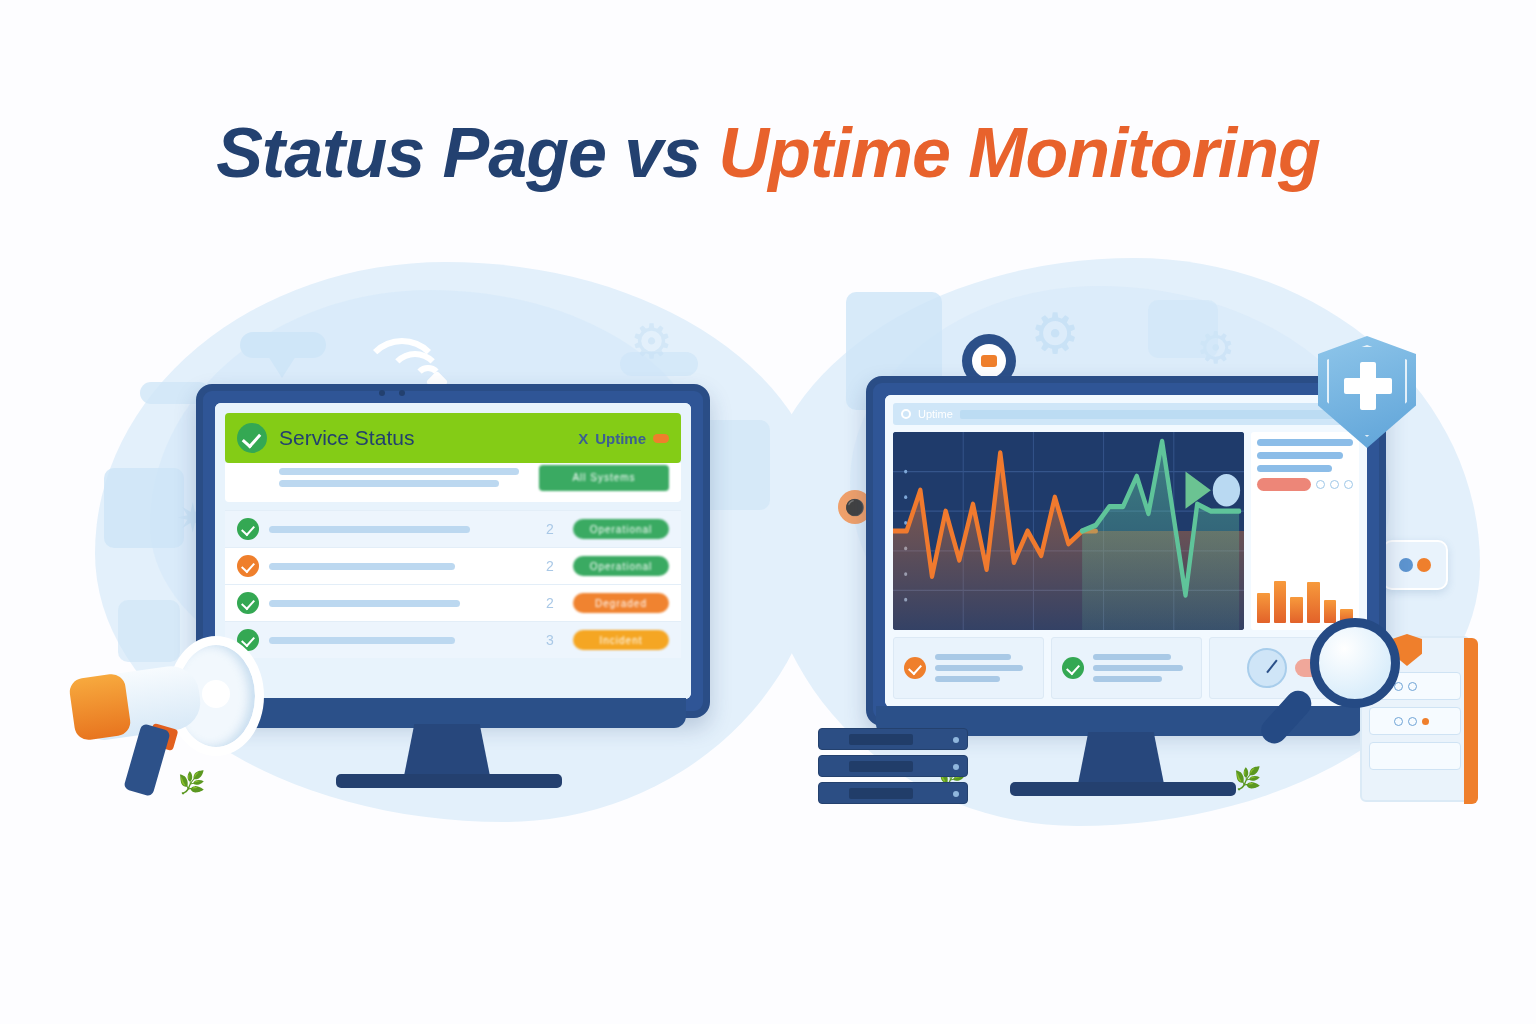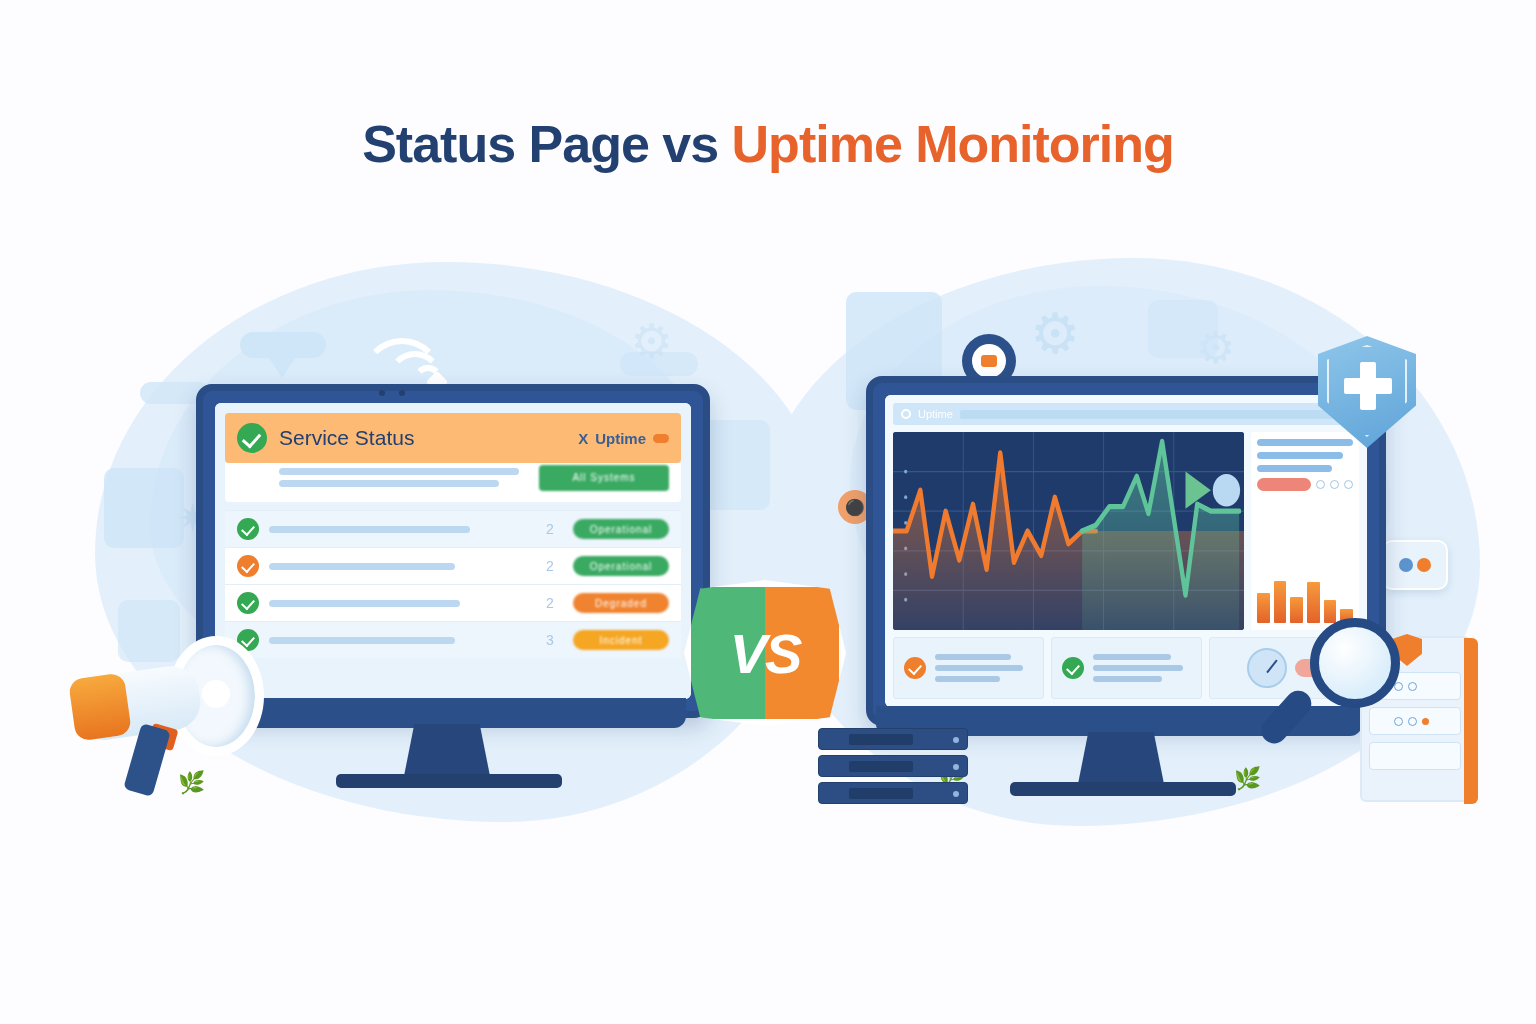--- a/index.html
+++ b/index.html
@@ -1,21 +1,21 @@
 <!DOCTYPE html>
 <html><head>
 <meta charset="utf-8">
 <style>
   html,body{margin:0;padding:0;background:#ffffff;}
   body{width:1536px;height:1024px;overflow:hidden;font-family:"Liberation Sans",sans-serif;}
   .stage{position:relative;width:1536px;height:1024px;background:#fdfdff;overflow:hidden;}
 
   
   .title{position:absolute;left:0;top:118px;width:1536px;text-align:center;
-    font-size:52px;font-weight:bold;letter-spacing:-1px;line-height:1;white-space:nowrap;}
+    font-size:70px;font-weight:bold;letter-spacing:-1px;line-height:1;white-space:nowrap;font-style:italic;}
   .t-navy{color:#234170;}
   .t-orange{color:#e8622c;}
 
   
   .blob{position:absolute;border-radius:50%;}
   .blob-left{left:95px;top:262px;width:730px;height:560px;background:#e3f0fb;
     border-radius:48% 52% 44% 56%/52% 46% 54% 48%;}
   .blob-right{left:760px;top:258px;width:720px;height:568px;background:#e3f0fb;
     border-radius:52% 48% 56% 44%/46% 54% 46% 54%;}
   .blob-soft-a{left:150px;top:290px;width:560px;height:420px;background:#d7e9f9;
@@ -36,21 +36,21 @@
   .bezel{position:absolute;background:#2f5596;border:7px solid #2a4d86;border-radius:16px;
     box-shadow:0 10px 22px rgba(30,60,110,.22);}
   .bezel-inner{position:absolute;inset:12px;background:#eaf4fc;border-radius:6px;overflow:hidden;}
   .cam{position:absolute;border-radius:50%;background:#23406f;width:6px;height:6px;}
   .neck{position:absolute;background:#27477c;}
   .foot{position:absolute;background:#24406f;border-radius:5px;}
   .chinbar{position:absolute;background:#2b5089;border-radius:0 0 12px 12px;}
 
   
   .sp{position:absolute;inset:0;background:#e8f3fc;padding:10px;box-sizing:border-box;}
-  .sp-head{background:#fdba74;border-radius:4px;padding:10px 12px;display:flex;align-items:center;gap:12px;}
+  .sp-head{background:#84cc16;border-radius:4px;padding:10px 12px;display:flex;align-items:center;gap:12px;}
   .chk{width:30px;height:30px;border-radius:50%;flex:0 0 auto;position:relative;background:#34a853;}
   .chk.orange{background:#ef7f2c;}
   .chk:after{content:"";position:absolute;left:9px;top:7px;width:8px;height:14px;
     border:solid #fff;border-width:0 3px 3px 0;transform:rotate(42deg);}
   .chk.sm{width:22px;height:22px;}
   .chk.sm:after{left:7px;top:5px;width:6px;height:10px;border-width:0 2.5px 2.5px 0;}
   .sp-title{color:#22406f;font-size:21px;font-weight:normal;}
   .sp-brand{margin-left:auto;display:flex;align-items:center;gap:7px;
     color:#3b5f92;font-size:15px;font-weight:bold;filter:blur(.5px);}
   .sp-brand .dot{width:16px;height:9px;border-radius:5px;background:#ef7f2c;}
@@ -308,24 +308,20 @@
 
   <div class="mega">
     <div class="mega-cone"></div>
     <div class="mega-body"></div>
     <div class="mega-cap"></div>
     <div class="mega-core"></div>
     <div class="mega-trig"></div>
     <div class="mega-handle"></div>
   </div>
 
-  <div class="vs">
-    <div class="vs-shape"></div>
-    <div class="vs-txt">VS</div>
-  </div>
 
   <div class="gearbadge">
       <div class="inner">
         <i></i>
       </div>
     </div>
   <div class="keybadge">⚫</div>
   <div class="userbadge">
     <span class="av"></span>
       <span class="av o"></span>

